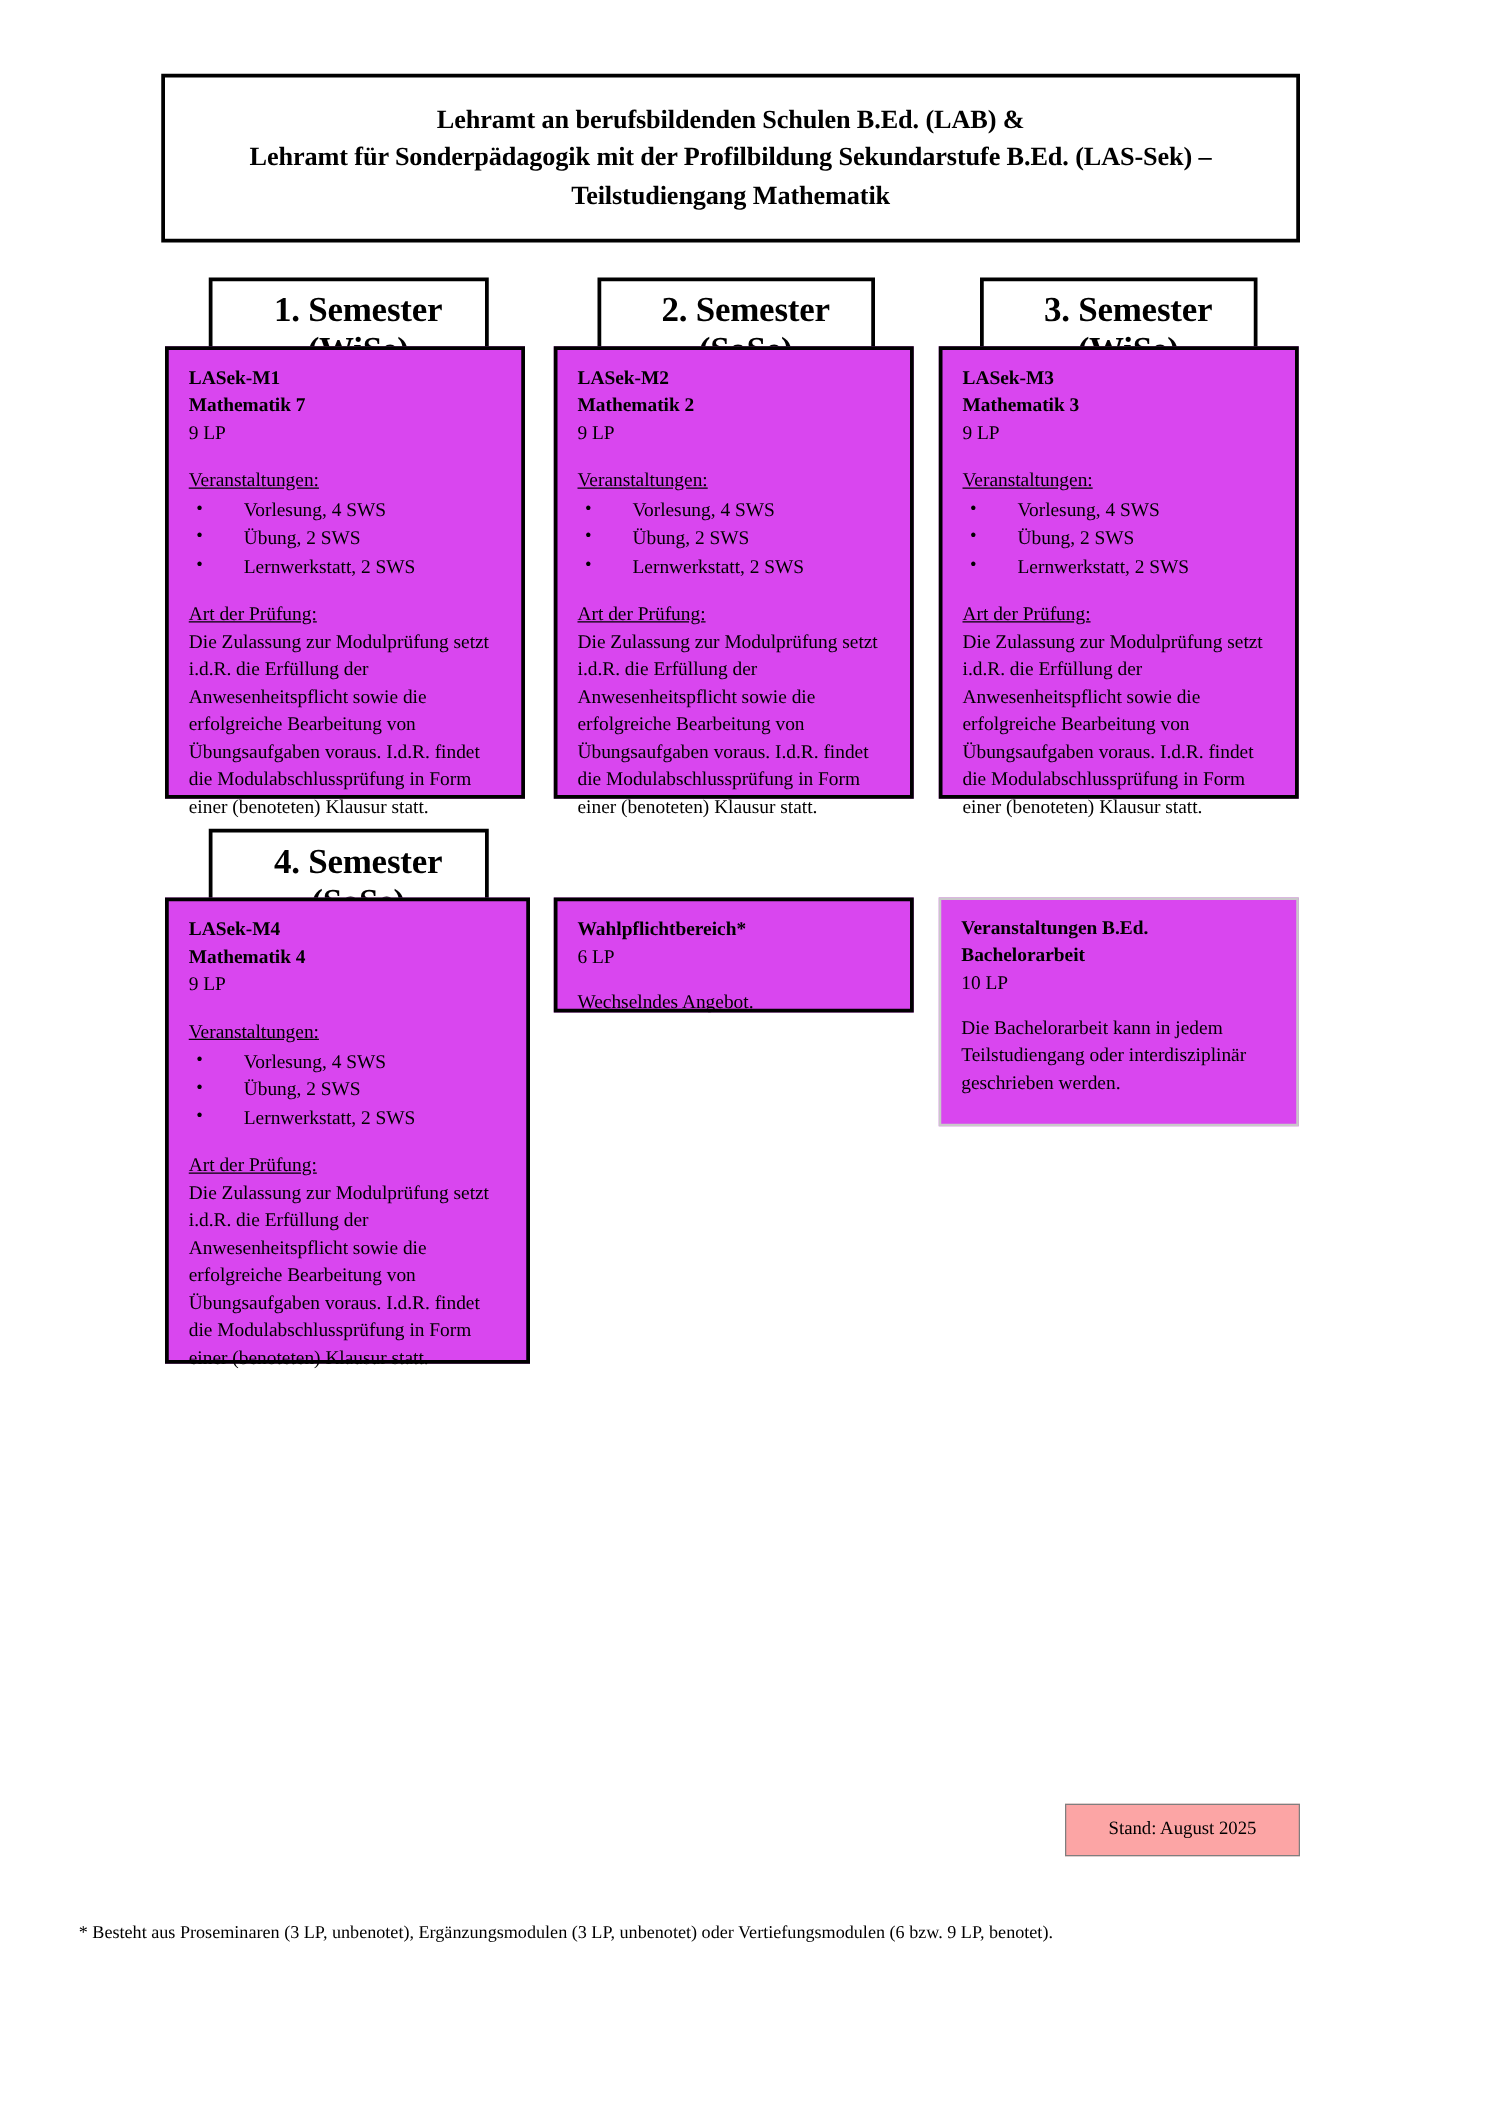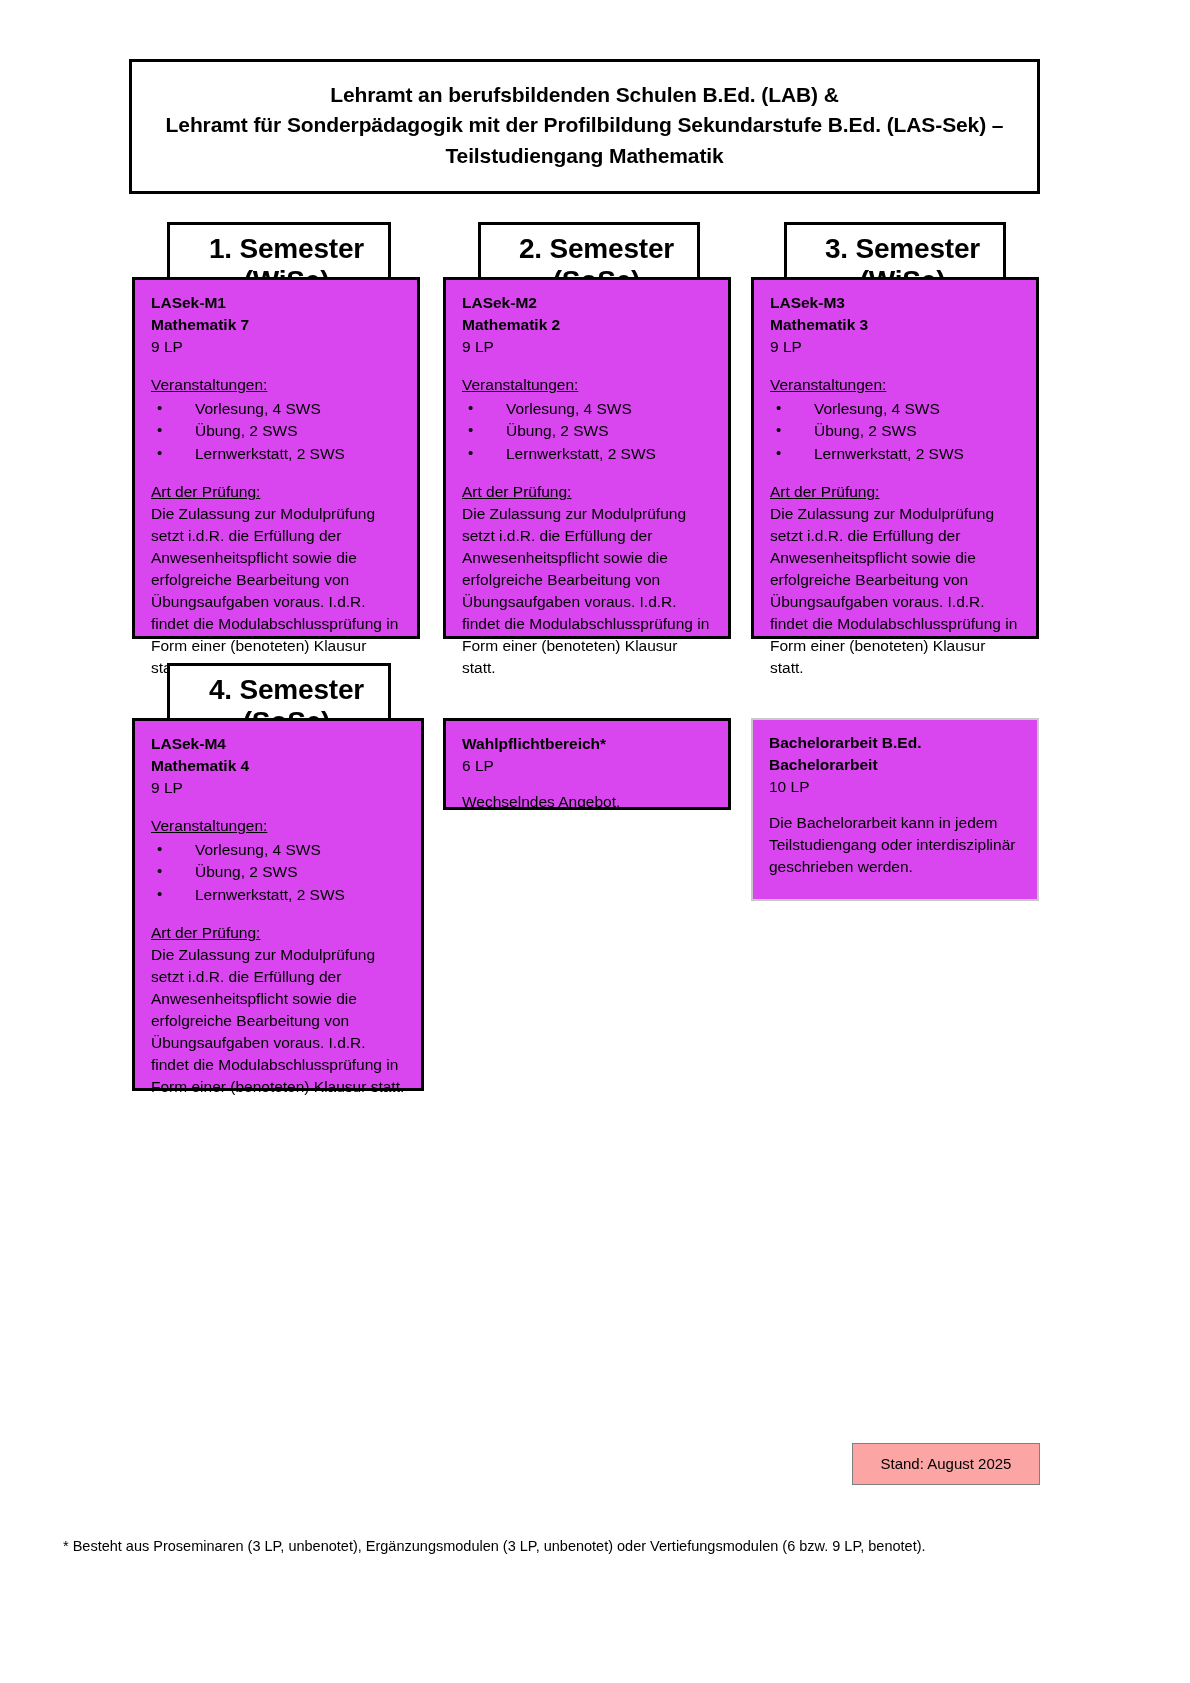--- a/index.html
+++ b/index.html
@@ -13,20 +13,21 @@
     position: relative;
     font-family: "Liberation Sans", sans-serif;
     color: #000000;
     overflow: hidden;
   }
 
   .page {
     position: relative;
     width: 1190px;
     height: 1683px;
+    font-family: Liberation Serif, serif;
   }
 
   
   .title-box {
     position: absolute;
     left: 129px;
     top: 59px;
     width: 911px;
     box-sizing: border-box;
     border: 3px solid #000;
@@ -212,21 +213,21 @@
 
   <div class="mod-box" style="left:443px; top:718px; width:288px; height:92px;">
     <div class="mod-title">Wahlpflichtbereich*</div>
     <div class="mod-lp">6 LP</div>
     <div class="gap-sm"></div>
     <p class="para">Wechselndes Angebot.</p>
   </div>
 
 
   <div class="mod-box light" style="left:751px; top:718px; width:288px; height:183px;">
-    <div class="mod-title">Bachelorarbeit B.Ed.</div>
+    <div class="mod-title">Veranstaltungen B.Ed.</div>
     <div class="mod-title">Bachelorarbeit</div>
     <div class="mod-lp">10 LP</div>
     <div class="gap-sm"></div>
     <p class="para">Die Bachelorarbeit kann in jedem Teilstudiengang oder interdisziplinär geschrieben werden.</p>
   </div>
 
   <div class="stand-box" style="left:852px; top:1443px; width:188px;">Stand: August 2025</div>
 
   <div class="footnote" style="left:63px; top:1536px;">* Besteht aus Proseminaren (3 LP, unbenotet), Ergänzungsmodulen (3 LP, unbenotet) oder Vertiefungsmodulen (6 bzw. 9 LP, benotet).</div>
 

